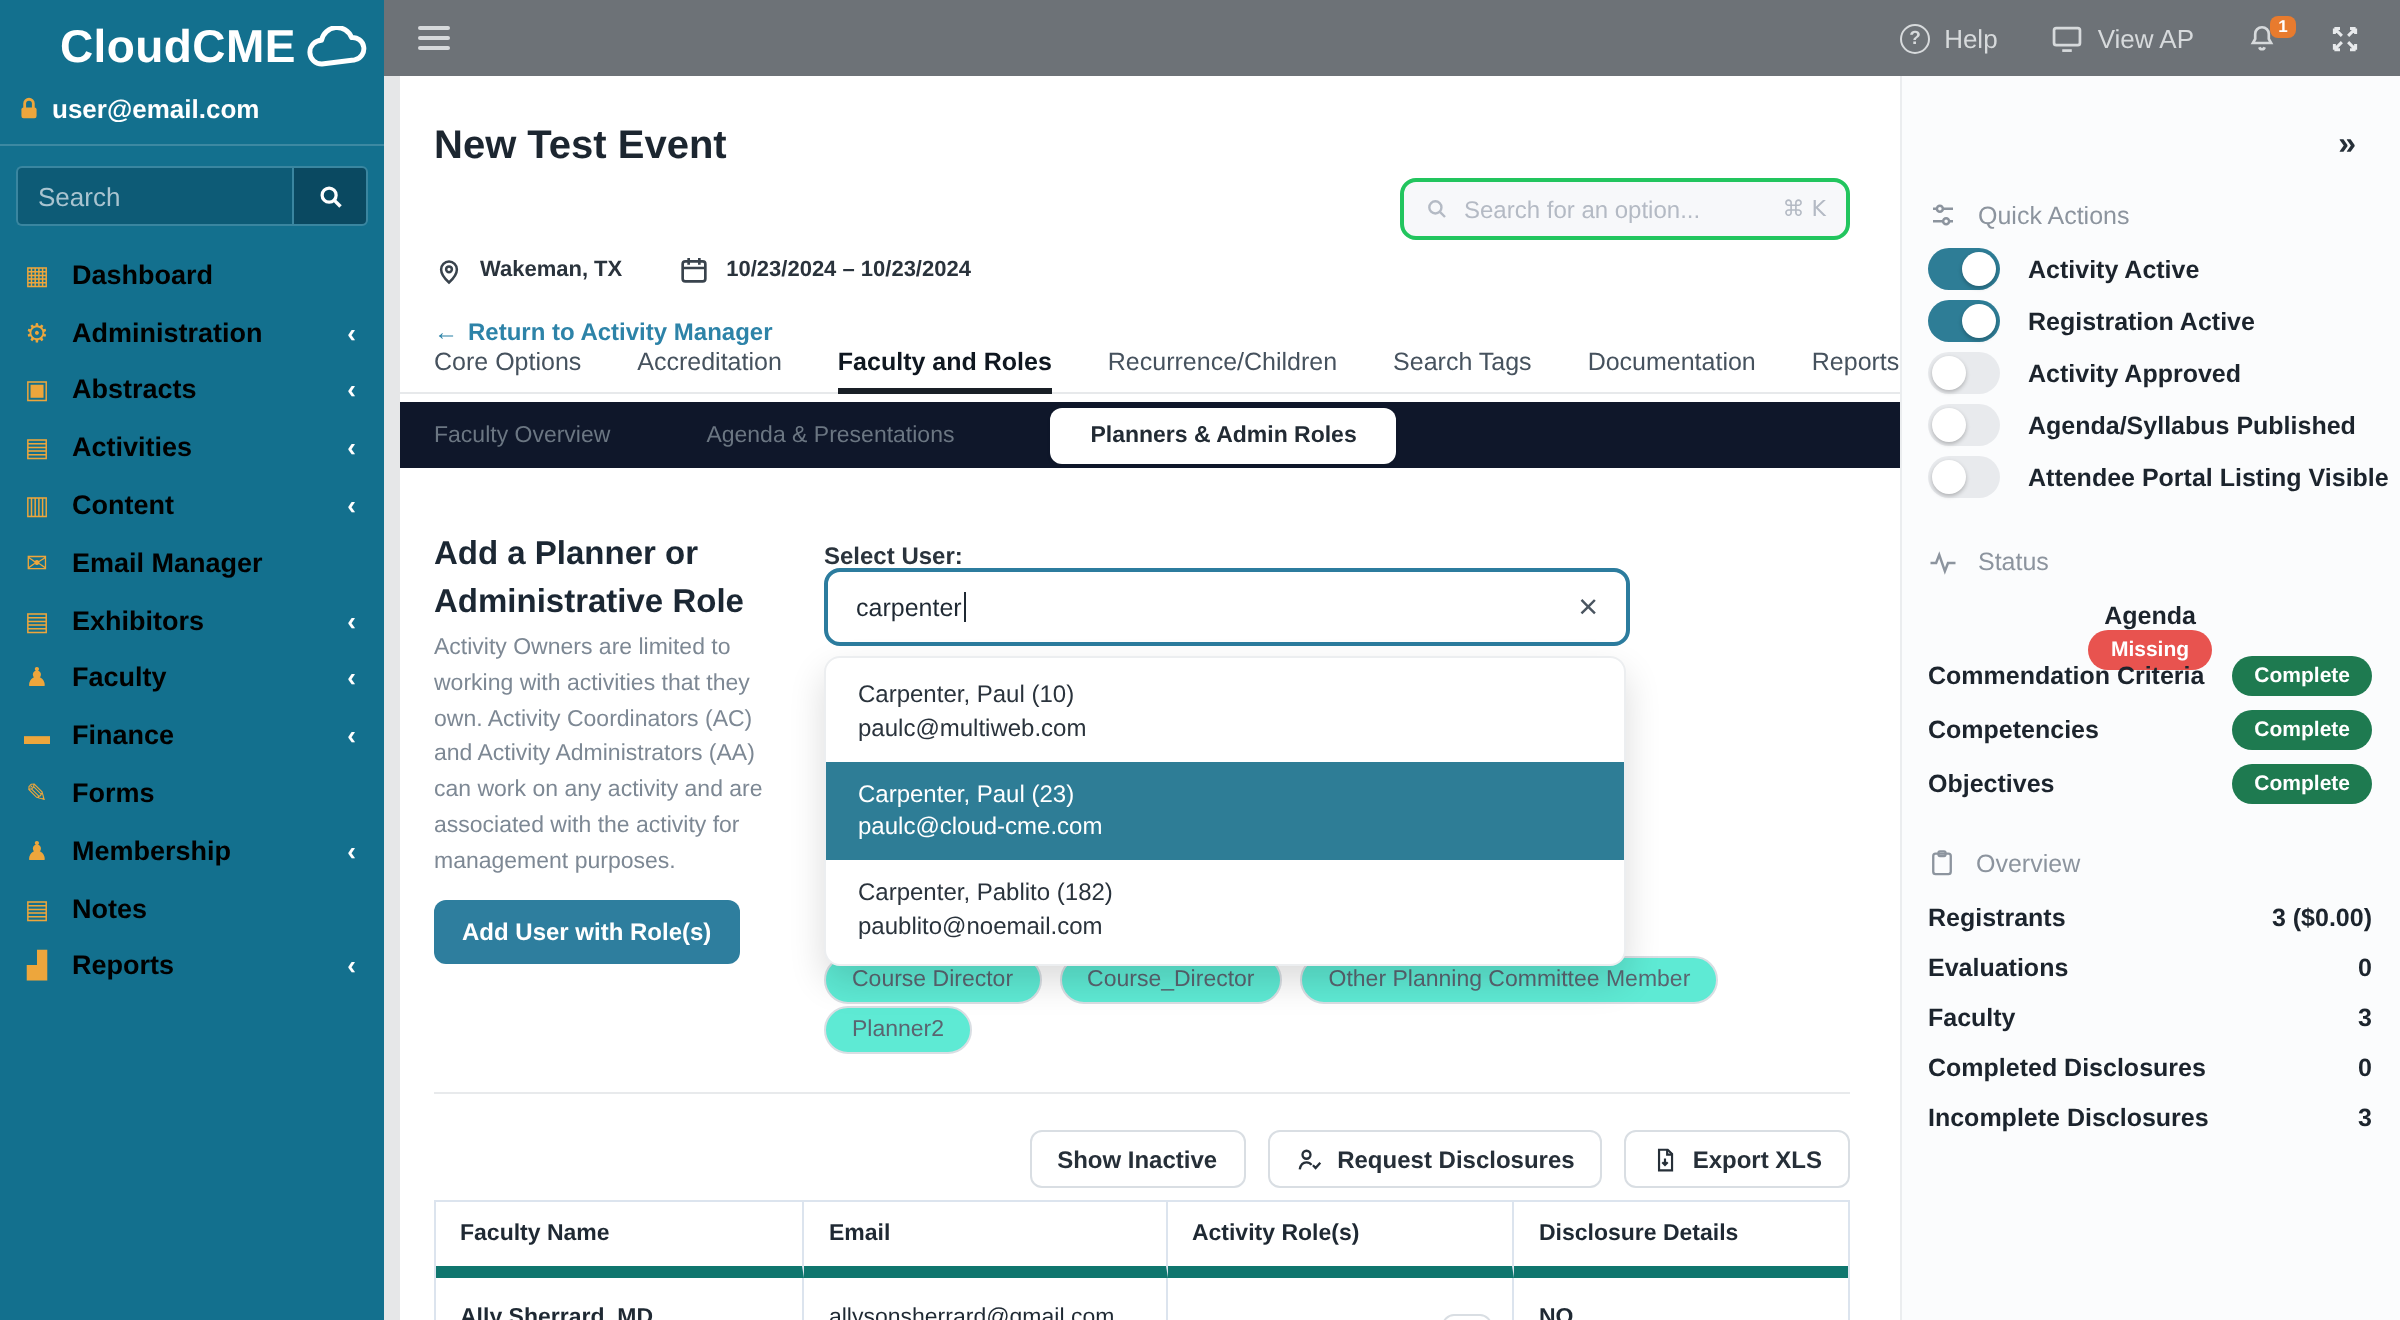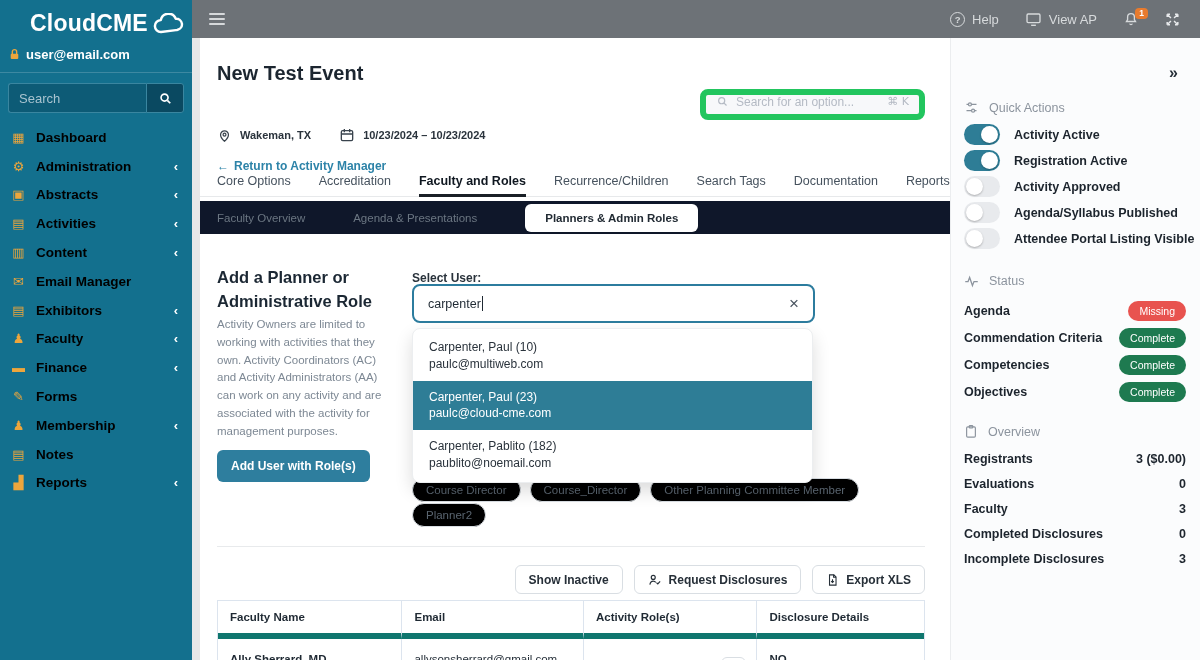--- a/index.html
+++ b/index.html
@@ -33,21 +33,21 @@
   .bell-badge { position:absolute; top:-3px; right:-9px; background:#e87b2e; color:#fff; font-size:8.5px; font-weight:700; border-radius:4px; min-width:13px; height:11px; display:flex; align-items:center; justify-content:center; padding:0 2px; }
 
   
   .gutter { position:absolute; left:192px; top:38px; width:8px; bottom:0; background:#e6e7e8; z-index:10; }
   .main { position:absolute; left:200px; top:38px; width:750px; bottom:0; background:#fff; z-index:5; }
   .page-title { position:absolute; left:17px; top:24px; font-size:20px; font-weight:700; color:#1c2630; }
   .meta-row { position:absolute; left:17px; top:89px; display:flex; align-items:center; gap:8px; }
   .meta-txt { font-size:11px; font-weight:700; color:#2a333c; }
   .meta-gap { width:12px; }
   .back-link { position:absolute; left:17px; top:121px; color:#2d83a8; font-size:12px; font-weight:700; display:flex; align-items:center; gap:5px; cursor:pointer; }
-  .opt-search { position:absolute; left:500px; top:51px; width:225px; height:31px; background:#f7f8fa; border:6px solid #22c55e; border-radius:8px; display:flex; padding:0 10px; gap:7px; cursor:text; }
+  .opt-search { position:absolute; left:500px; top:51px; width:225px; height:31px; background:#f7f8fa; border:2px solid #22c55e; border-radius:8px; display:flex; align-items:center; padding:0 10px; gap:7px; cursor:text; }
   .opt-ph { color:#b4bac4; font-size:12px; flex:1; }
   .opt-kbd { color:#b4bac4; font-size:11px; font-family:"DejaVu Sans", sans-serif; }
 
   .tabs { position:absolute; left:0; top:127px; width:750px; height:32px; border-bottom:1px solid #e7e9eb; display:flex; align-items:center; gap:28px; padding-left:17px; }
   .tab { font-size:12.5px; color:#46525e; cursor:pointer; position:relative; height:32px; display:flex; align-items:center; white-space:nowrap; }
   .tab.active { color:#0f1720; font-weight:700; }
   .tab.active::after { content:""; position:absolute; left:0; right:0; bottom:0; height:2.5px; background:#191f26; }
 
   .subtabs { position:absolute; left:0; top:163px; width:750px; height:33px; background:#0f172a; display:flex; align-items:center; padding-left:17px; }
   .subtab { font-size:11.5px; color:#6b7682; padding:0 24px 0 0; margin-right:24px; cursor:pointer; white-space:nowrap; }
@@ -64,21 +64,21 @@
   .su-text { font-size:12.5px; color:#1f2933; }
   .caret { display:inline-block; width:1px; height:15px; background:#1f2933; margin-left:1px; vertical-align:middle; }
   .su-clear { margin-left:auto; color:#4a5560; font-size:17px; line-height:1; cursor:pointer; }
   .dropdown { position:absolute; left:212px; top:290px; width:401px; background:#fff; border:1px solid #eceef0; border-radius:8px; box-shadow:0 8px 18px rgba(0,0,0,.14); z-index:8; overflow:hidden; padding:2px 0; }
   .dd-opt { padding:8px 16px; cursor:pointer; }
   .dd-name { font-size:12px; color:#2a333c; line-height:1.4; }
   .dd-mail { font-size:12px; color:#2a333c; line-height:1.4; }
   .dd-opt.selected { background:#2e7d96; }
   .dd-opt.selected .dd-name, .dd-opt.selected .dd-mail { color:#fff; }
 
-  .chip { display:inline-block; border:1.5px solid #d9dee3; border-radius:14px; padding:5px 13px; font-size:11.5px; color:#5a6570; background:#000000; white-space:nowrap; cursor:pointer; }
+  .chip { display:inline-block; border:1.5px solid #d9dee3; border-radius:14px; padding:5px 13px; font-size:11.5px; color:#5a6570; background:#5eead4; white-space:nowrap; cursor:pointer; }
   .chips-hidden { position:absolute; left:212px; top:410px; z-index:2; display:flex; gap:9px; }
   .chip.ghost { color:transparent; }
   .chip.sel { border-color:#2e7e9e; }
   .chips-r1 { position:absolute; left:212px; top:440px; display:flex; gap:9px; z-index:3; }
   .chips-r2 { position:absolute; left:212px; top:465px; display:flex; gap:9px; z-index:3; }
 
   .hr { position:absolute; left:17px; top:508px; width:708px; border-top:1px solid #e8eaec; }
 
   .toolbar { position:absolute; left:17px; top:527px; width:708px; display:flex; justify-content:flex-end; gap:11px; }
   .tool-btn { height:29px; display:flex; align-items:center; gap:7px; border:1px solid #d9dee3; background:#fff; border-radius:6px; font-size:12px; font-weight:600; color:#262f38; padding:0 13px; cursor:pointer; font-family:"Liberation Sans",sans-serif; }
@@ -104,21 +104,21 @@
   .tg-row { position:absolute; left:13px; display:flex; align-items:center; gap:14px; }
   .toggle { width:36px; height:21px; border-radius:11px; position:relative; flex:none; cursor:pointer; }
   .toggle.on { background:#2e7d96; }
   .toggle.off { background:#e8eaed; }
   .knob { position:absolute; top:2px; width:17px; height:17px; border-radius:50%; background:#fff; box-shadow:0 1px 2px rgba(0,0,0,.25); }
   .toggle.on .knob { right:2px; } .toggle.off .knob { left:2px; }
   .tg-label { font-size:12.5px; font-weight:600; color:#1c242d; }
   .st-head { position:absolute; left:0; top:236px; }
   .kv-row { position:absolute; left:13px; right:14px; display:flex; align-items:center; justify-content:space-between; }
   .kv-label { font-size:12.5px; font-weight:600; color:#1c242d; }
-  .pill { color:#fff; font-size:10.5px; font-weight:400; border-radius:11px; padding:4px 11px; }
+  .pill { color:#fff; font-size:10.5px; font-weight:700; border-radius:11px; padding:4px 11px; }
   .pill.missing { background:#e8534f; }
   .pill.complete { background:#1e7a50; }
   .ov-head { position:absolute; left:0; top:386px; }
   .kv-val { font-size:12.5px; font-weight:700; color:#1c242d; }
 
   svg { display:block; }
 </style>
 </head>
 <body>
 
@@ -436,21 +436,21 @@
       </div>
     <span class="tg-label">Attendee Portal Listing Visible</span>
   </div>
 
   <div class="sec-head st-head">
     <svg width="15" height="13" viewBox="0 0 24 20" fill="none" stroke="#8c949e" stroke-width="2">
         <path d="M2 10h4.5L9 3.5l4.5 13L16 10h6"></path>
       </svg>
     <span>Status</span>
   </div>
-  <div class="kv-row" style="top:263px;">
+  <div class="kv-row" style="top:263px;flex-direction:column;">
     <span class="kv-label">Agenda</span>
     <span class="pill missing">Missing</span>
   </div>
   <div class="kv-row" style="top:290px;">
     <span class="kv-label">Commendation Criteria</span>
     <span class="pill complete">Complete</span>
   </div>
   <div class="kv-row" style="top:317px;">
     <span class="kv-label">Competencies</span>
     <span class="pill complete">Complete</span>

